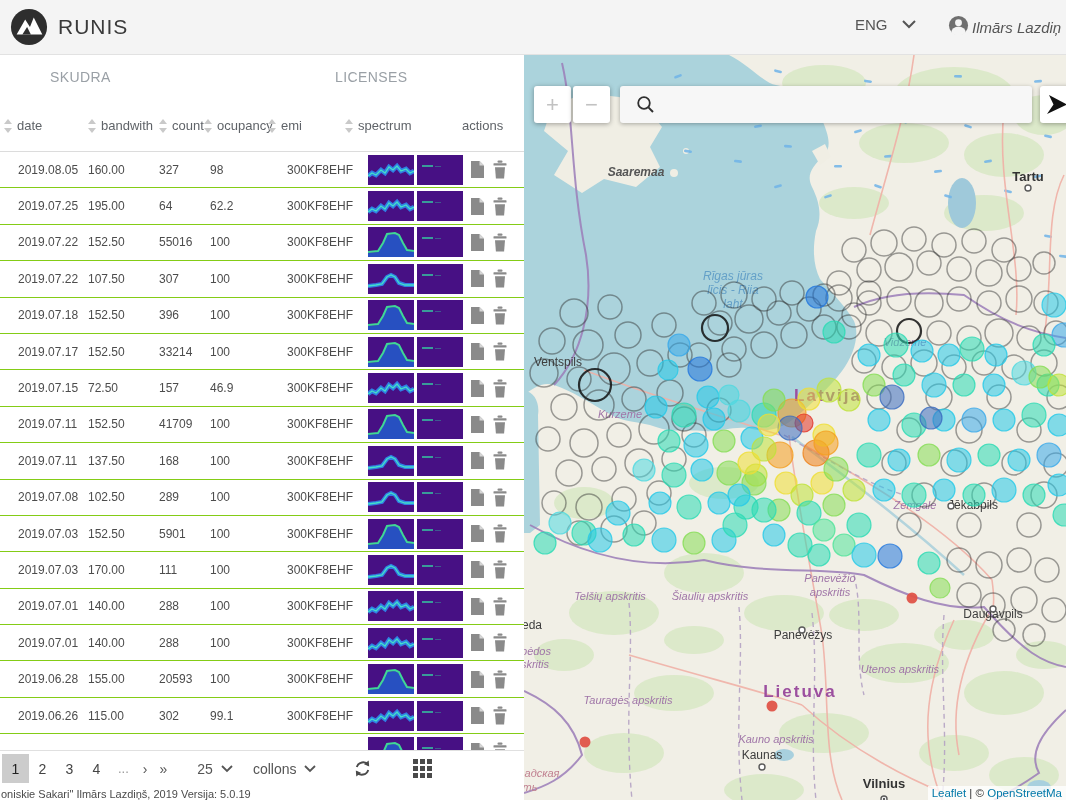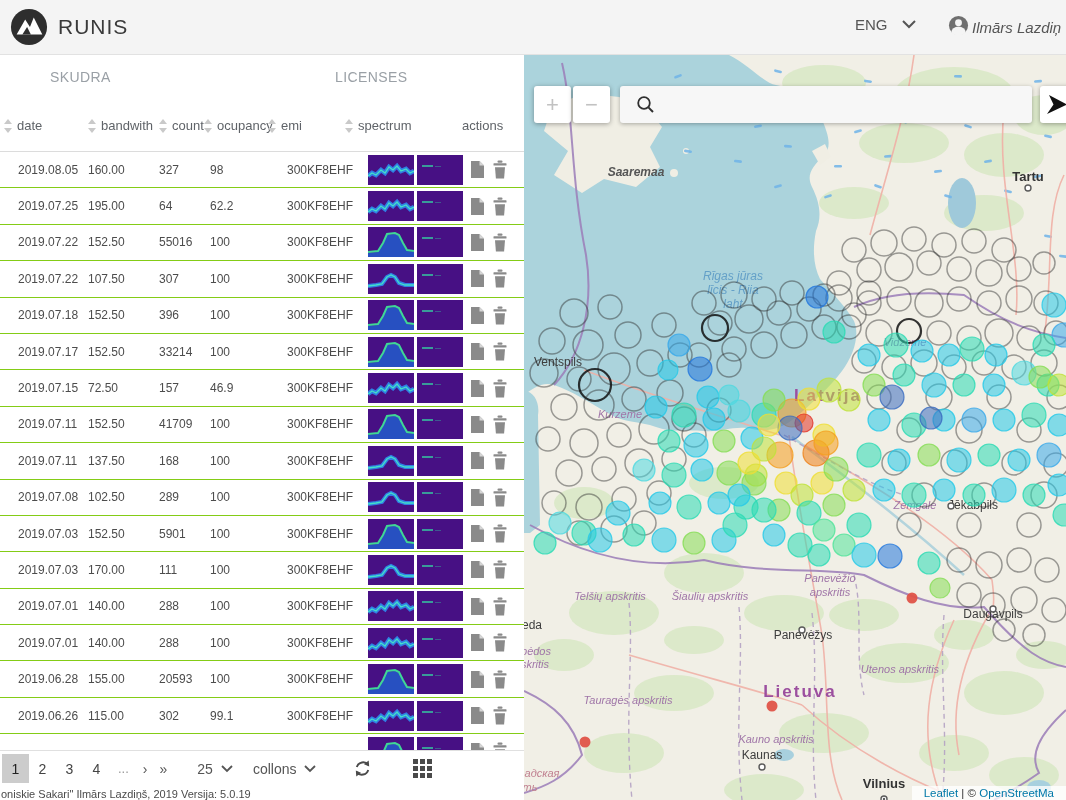--- a/index.html
+++ b/index.html
@@ -37,21 +37,21 @@
   .app-footer{position:absolute;top:733px;left:0;width:100%;font-size:11px;color:#4a4a4a;padding-left:1px;white-space:nowrap}
   
   .map{position:absolute;top:55px;left:524px;width:542px;height:745px;overflow:hidden;background:#f1efe6;z-index:10}
   .map svg.base{position:absolute;top:0;left:0}
   .zoom-btn{position:absolute;top:31px;width:37px;height:37px;background:#fff;border:none;border-radius:3px;box-shadow:0 1px 5px rgba(0,0,0,.35);color:#c2c2c2;font-size:22px;display:flex;align-items:center;justify-content:center;cursor:pointer;z-index:5}
   .zin{left:10px}.zout{left:49px}
   .search-bar{position:absolute;left:96px;top:31px;width:412px;height:37px;background:#f7f7f7;border-radius:3px;box-shadow:0 1px 4px rgba(0,0,0,.3);display:flex;align-items:center;z-index:5}
   .search-bar input{flex:1;background:transparent;border:none;outline:none;font-size:15px;color:#9a9a9a;padding-left:18px;font-family:"Liberation Sans",sans-serif}
   .search-bar .mag{margin-left:16px;line-height:0}
   .locate-btn{position:absolute;left:516px;top:31px;width:34px;height:37px;background:#fff;border:none;border-radius:3px;box-shadow:0 1px 5px rgba(0,0,0,.35);display:flex;align-items:center;justify-content:center;cursor:pointer;z-index:5}
-  .attribution{position:absolute;right:0;bottom:0;background:rgba(255,255,255,.78);font-size:11.5px;color:#333;padding:1px 12px;z-index:5;white-space:nowrap}
+  .attribution{position:absolute;right:0;bottom:0;background:rgba(255,255,255,.78);font-size:11.5px;color:#333;padding:1px 4px;z-index:5;white-space:nowrap}
   .attribution a{color:#0078A8;text-decoration:none;cursor:pointer}
   
   .lbl-city{font:12px "Liberation Sans",sans-serif;fill:#3d3d3d}
   .lbl-city-bold{font:700 13px "Liberation Sans",sans-serif;fill:#333}
   .lbl-region{font:italic 11px "Liberation Sans",sans-serif;fill:#a076a8}
   .lbl-country{font:700 17px "Liberation Sans",sans-serif;fill:#9c4f9f;letter-spacing:2px}
   .lbl-water{font:italic 12px "Liberation Sans",sans-serif;fill:#64a0c8}
   .lbl-island{font:italic 700 12px "Liberation Sans",sans-serif;fill:#555}
   .lbl-ru{font:italic 11px "Liberation Sans",sans-serif;fill:#c08090}
 </style>

